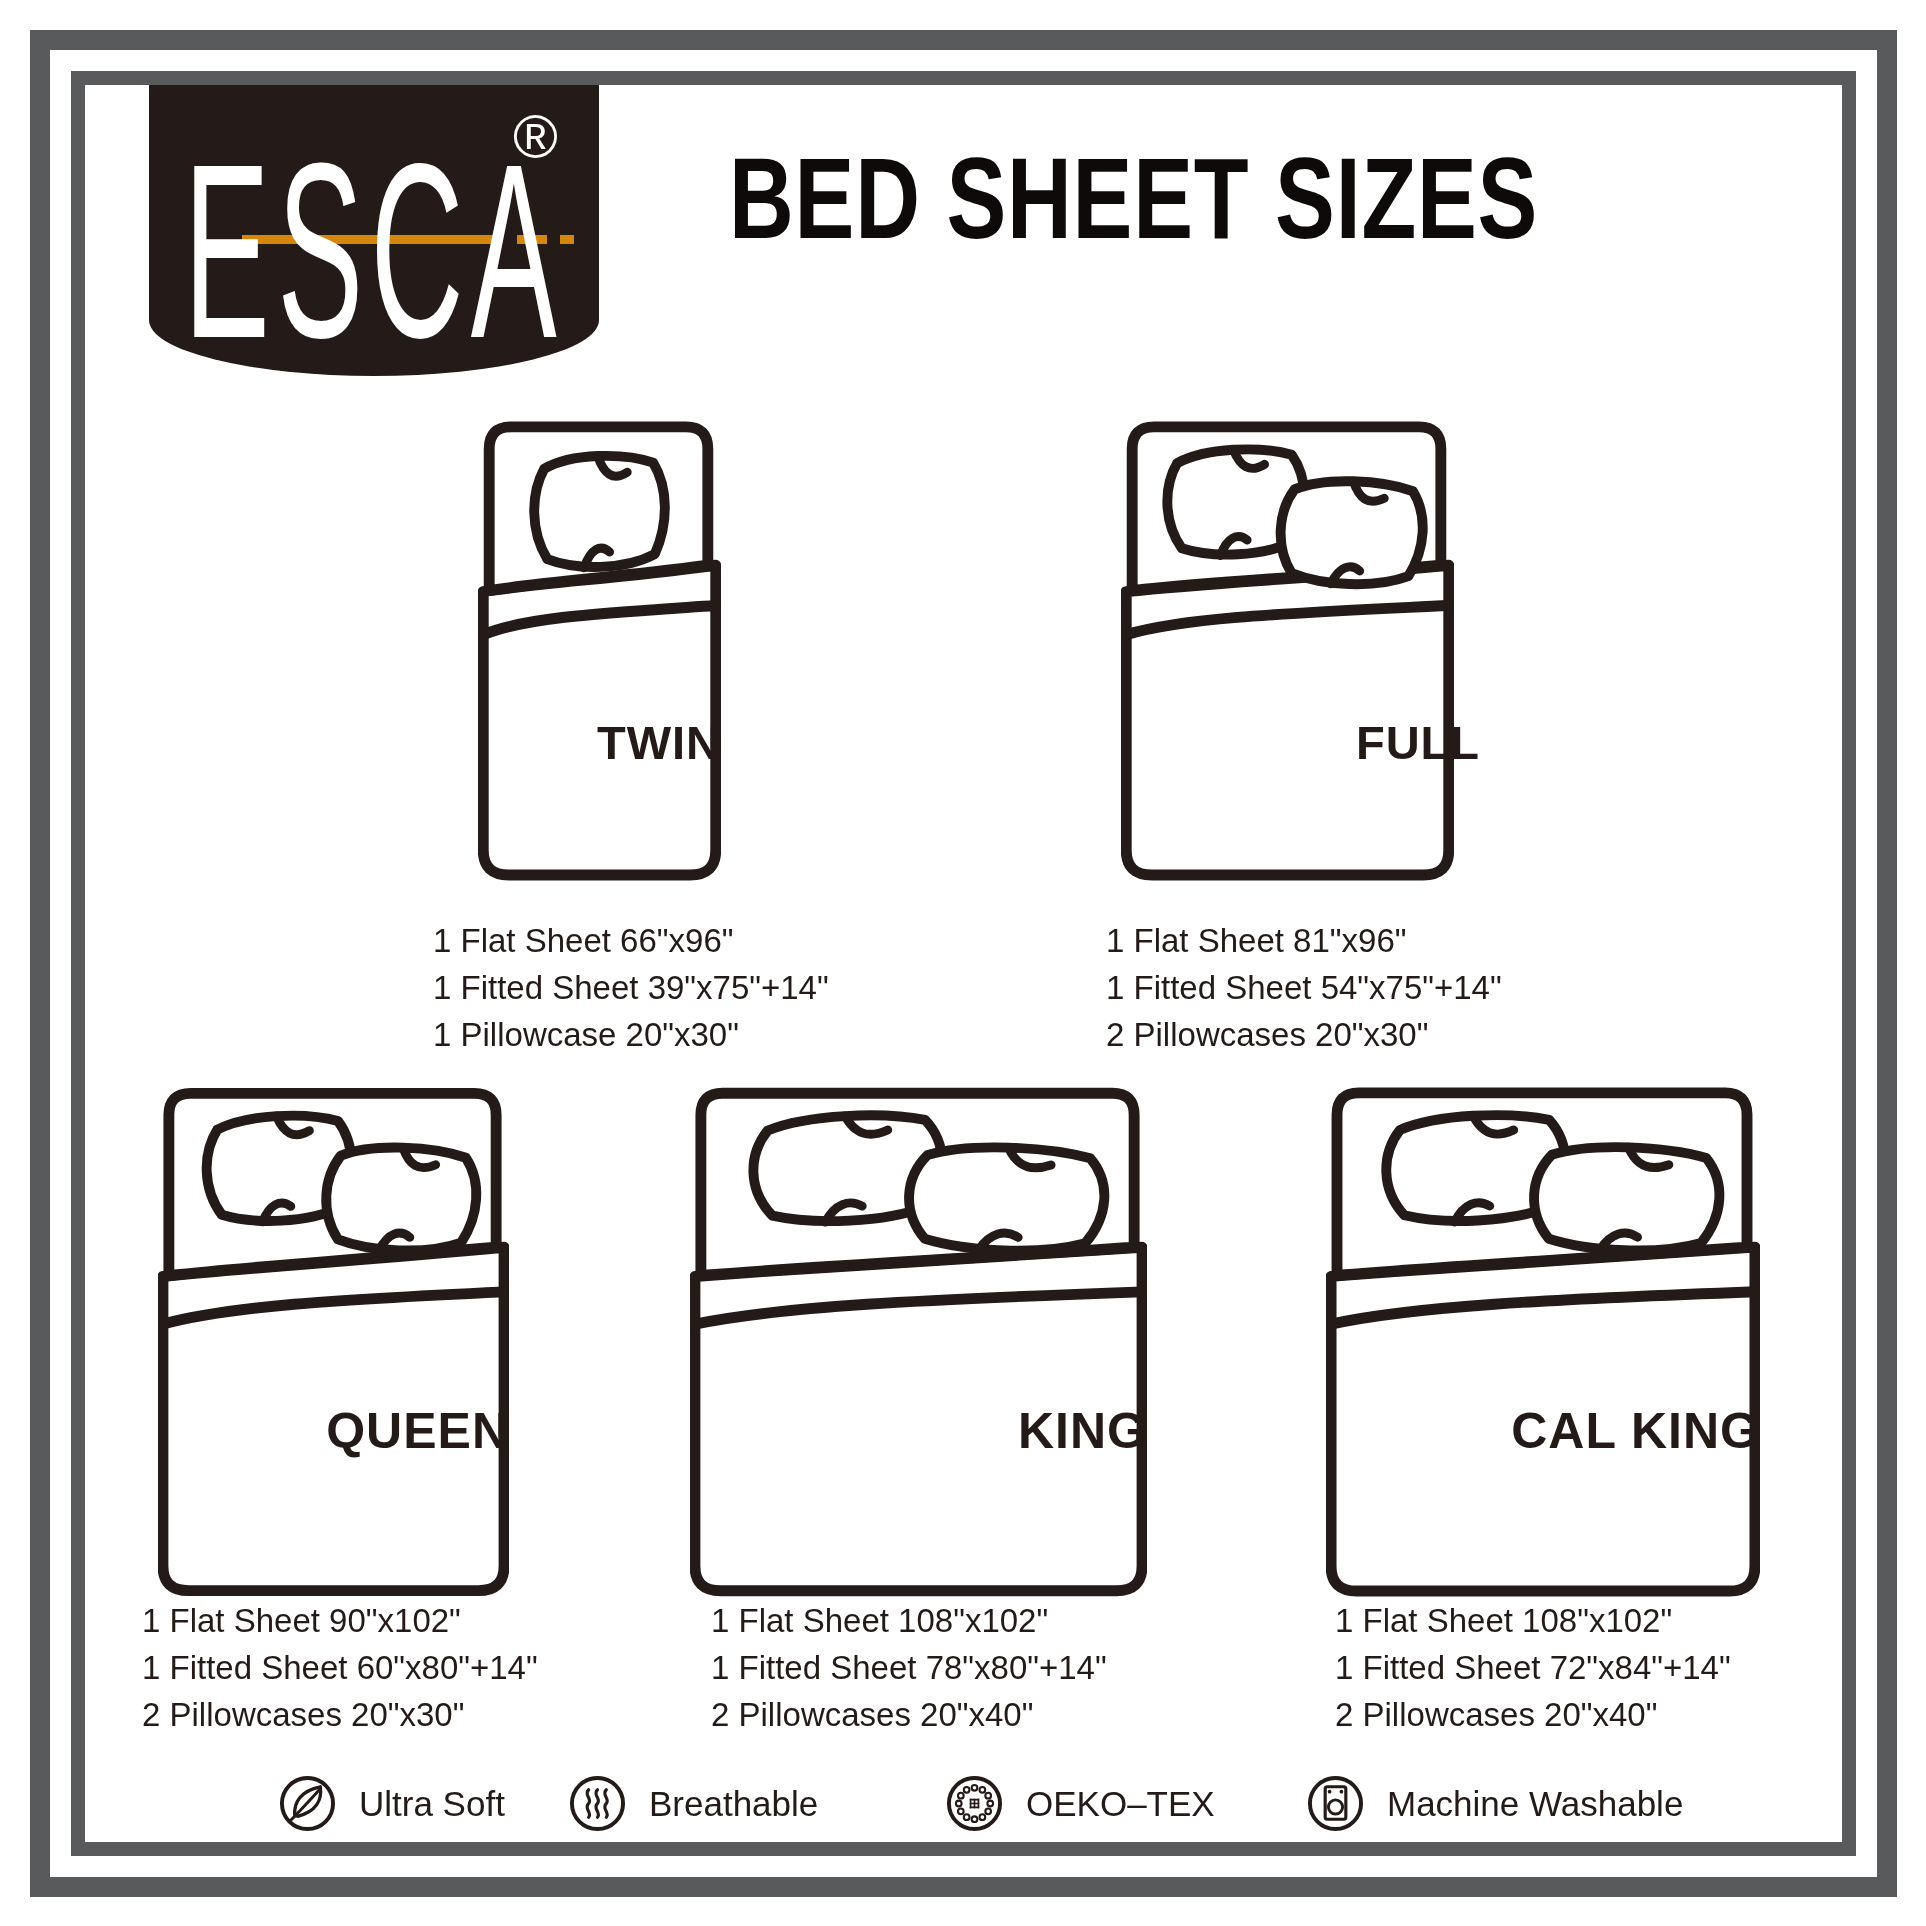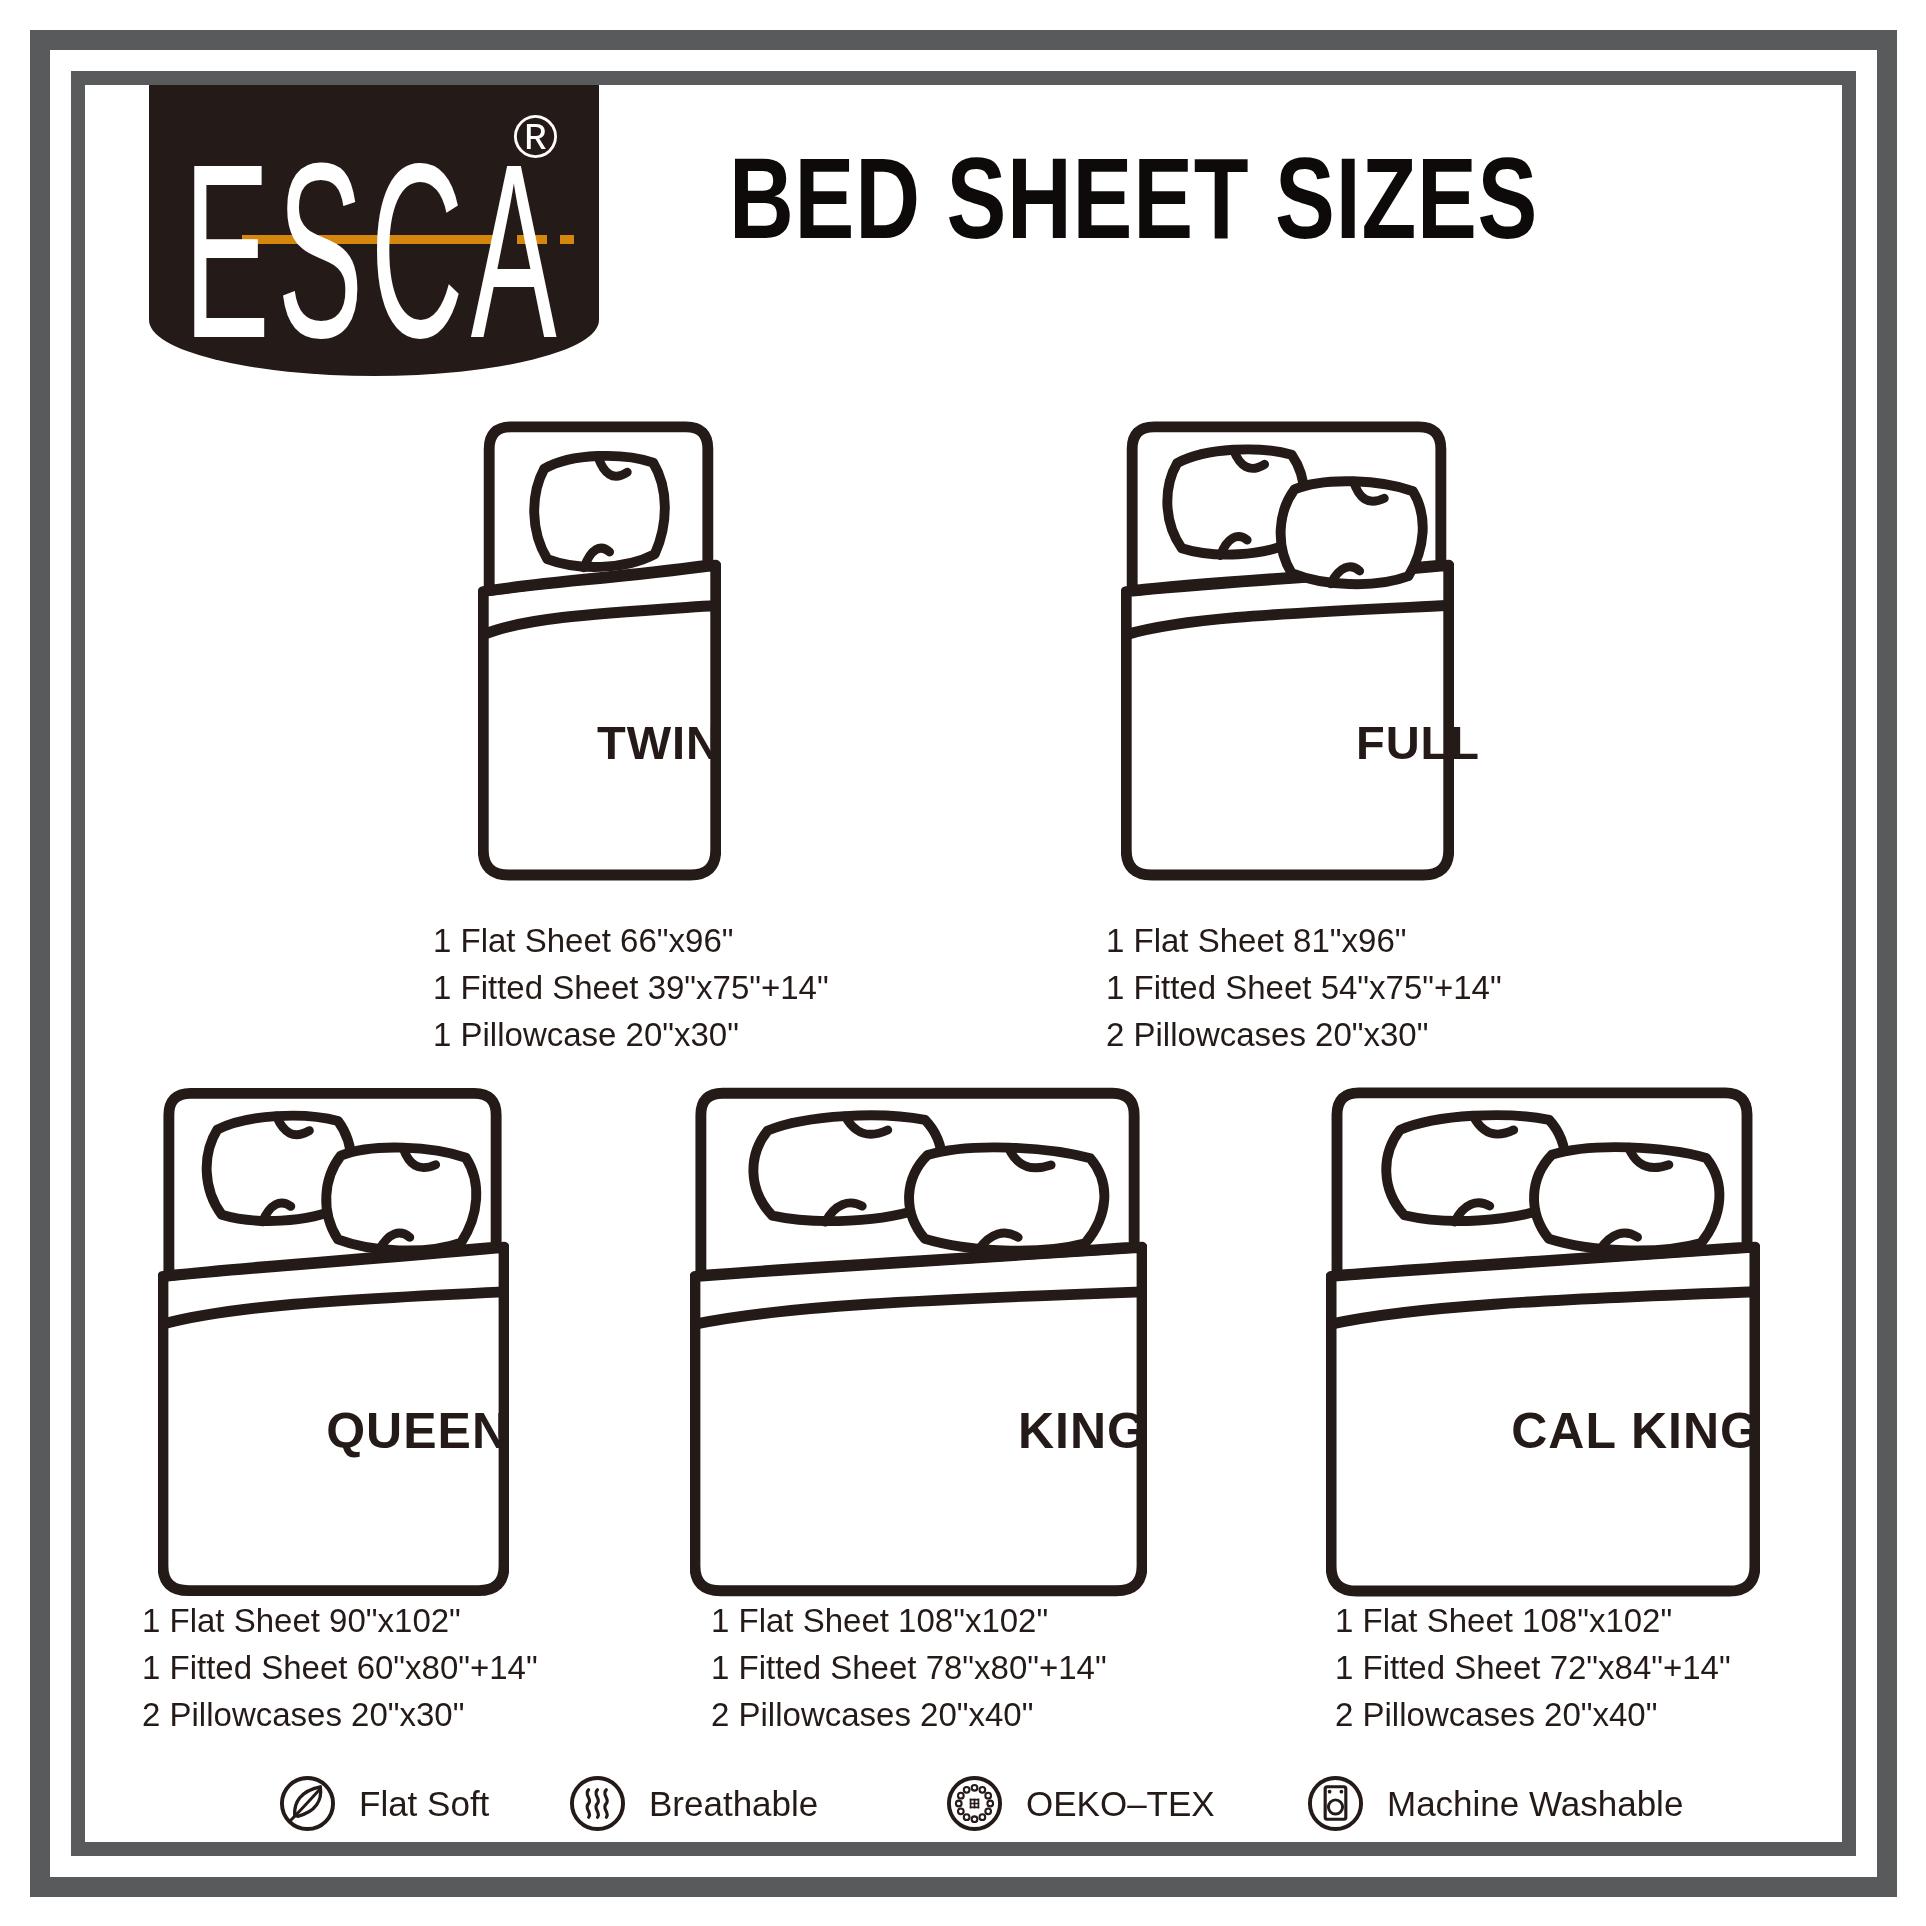--- a/index.html
+++ b/index.html
@@ -227,21 +227,21 @@
     <div>1 Fitted Sheet 72"x84"+14"</div>
     <div>2 Pillowcases 20"x40"</div>
   </div>
 
   <div class="feature" style="left:278px;">
     <svg width="59" height="59" viewBox="0 0 60 60">
       <circle cx="30" cy="30" r="26" fill="none" stroke="#241a17" stroke-width="4"></circle>
       <path d="M17 42 C16 29 23 17 43 13 C45 26 39 38 20 43 Z" fill="none" stroke="#241a17" stroke-width="3.4" stroke-linejoin="round"></path>
       <path d="M13 47 C22 38 33 26 43 15" fill="none" stroke="#241a17" stroke-width="3" stroke-linecap="round"></path>
     </svg>
-    <span class="flabel">Flat Soft</span>
+    <span class="flabel">Ultra Soft</span>
   </div>
 
   <div class="feature" style="left:568px;">
     <svg width="59" height="59" viewBox="0 0 60 60">
       <circle cx="30" cy="30" r="26" fill="none" stroke="#241a17" stroke-width="4"></circle>
       <path d="M21 16 C15.5 21 25 25 21 30 C15.5 35 25 39 21 44" fill="none" stroke="#241a17" stroke-width="3.2" stroke-linecap="round"></path>
       <path d="M30 16 C24.5 21 34 25 30 30 C24.5 35 34 39 30 44" fill="none" stroke="#241a17" stroke-width="3.2" stroke-linecap="round"></path>
       <path d="M39 16 C33.5 21 43 25 39 30 C33.5 35 43 39 39 44" fill="none" stroke="#241a17" stroke-width="3.2" stroke-linecap="round"></path>
     </svg>
     <span class="flabel">Breathable</span>

